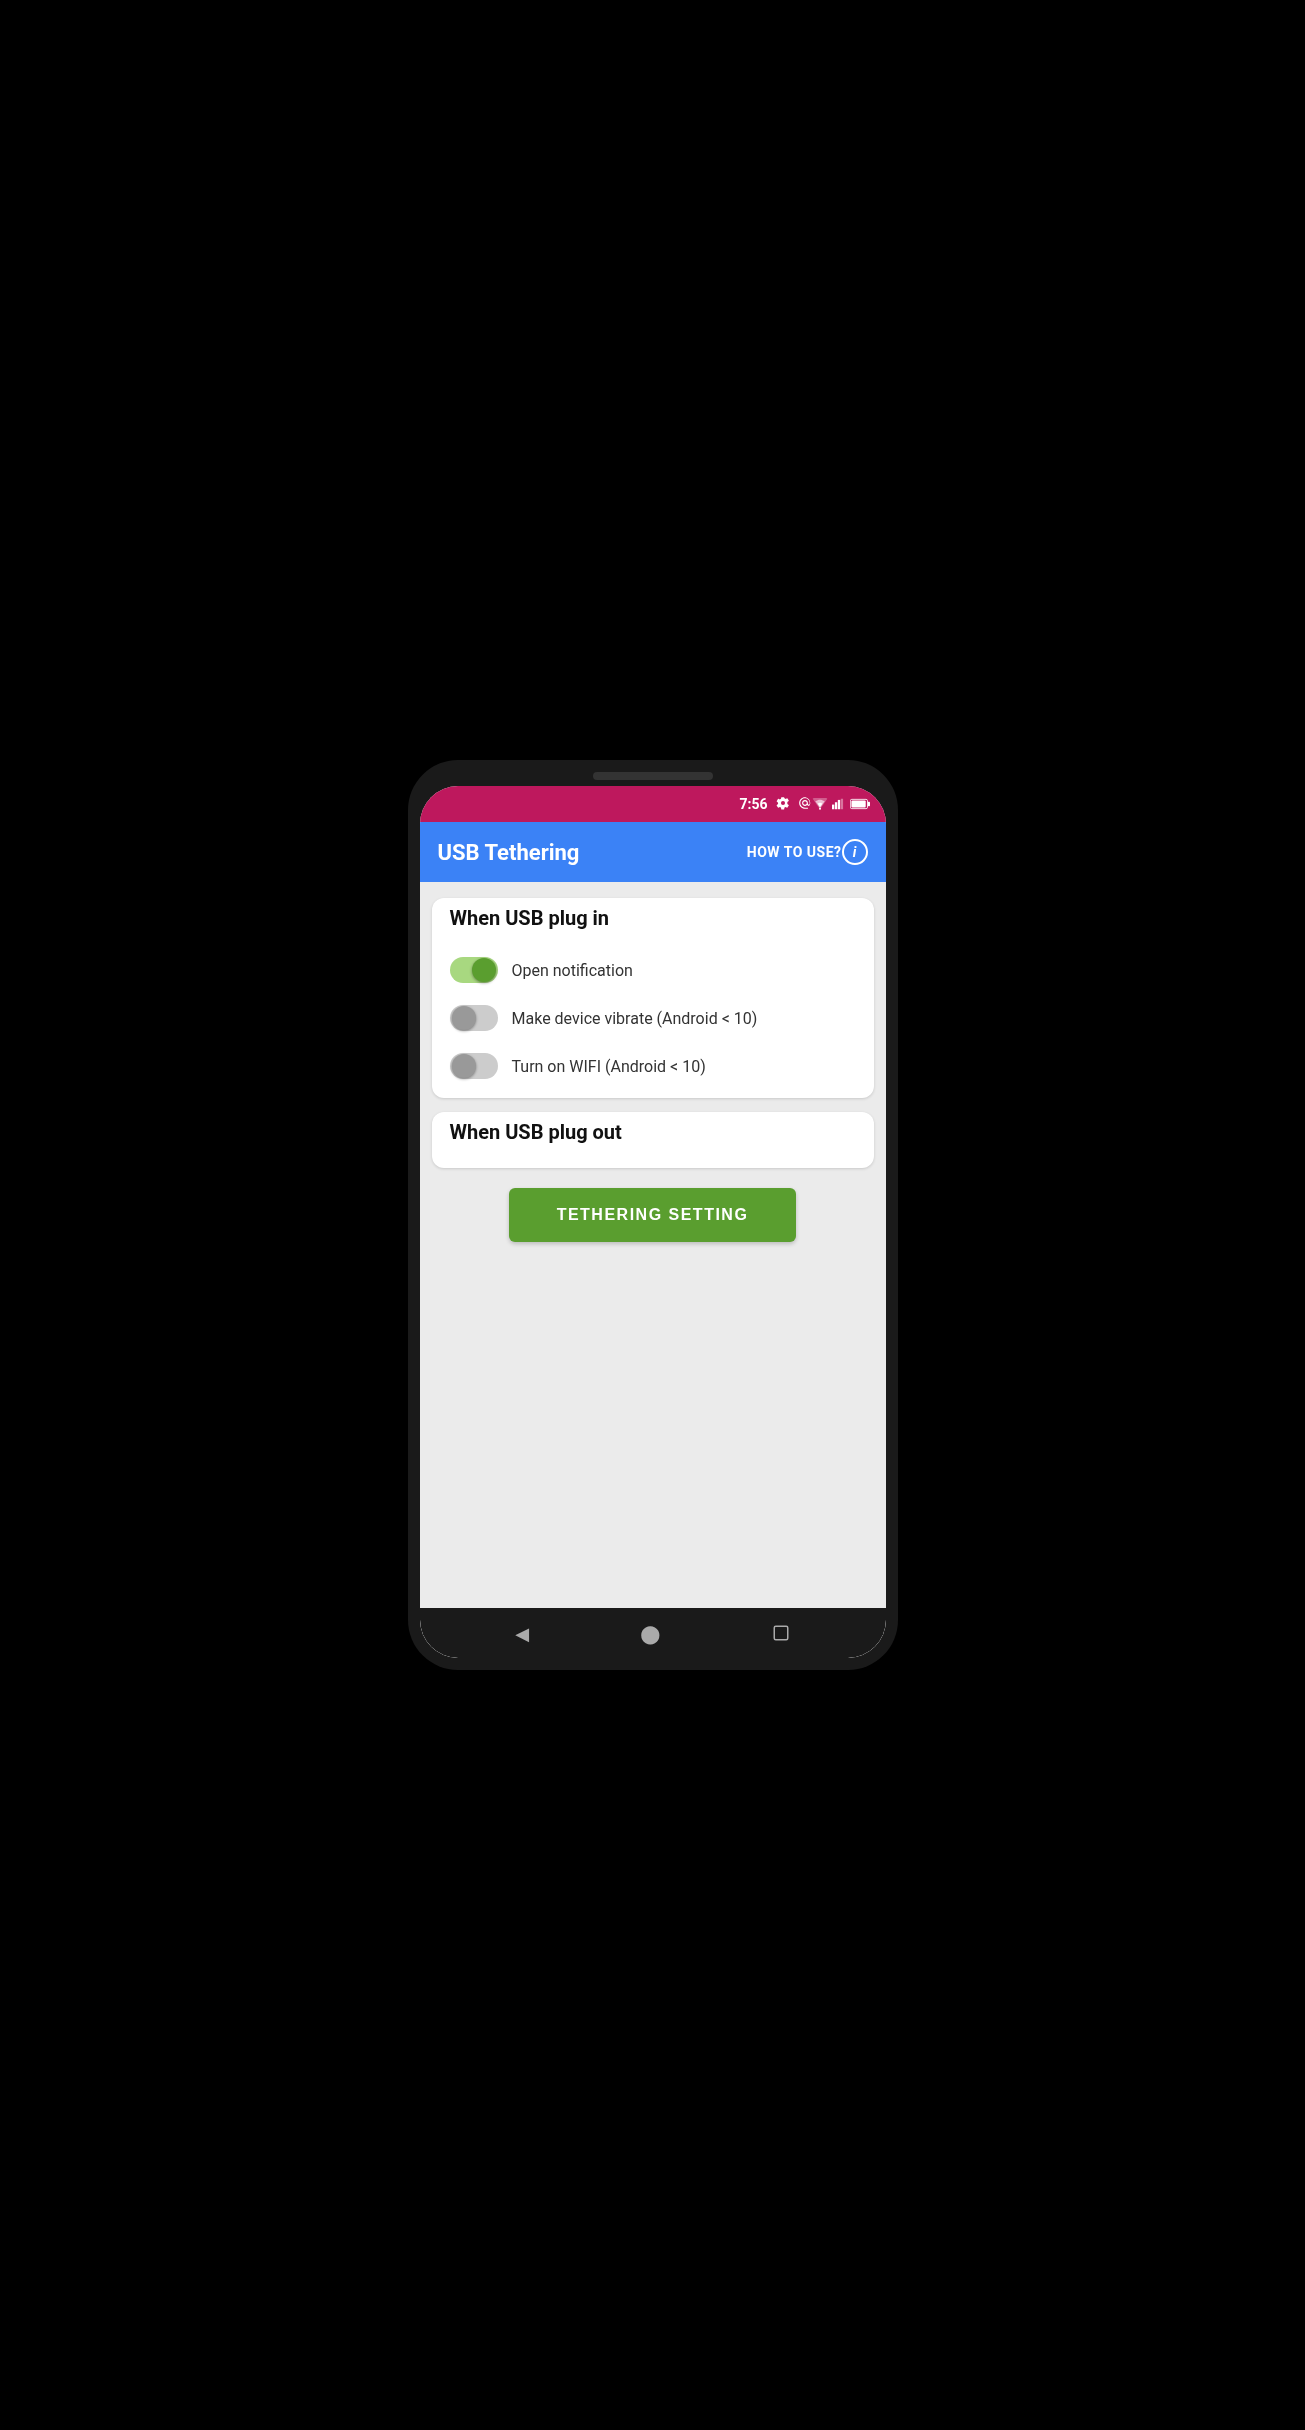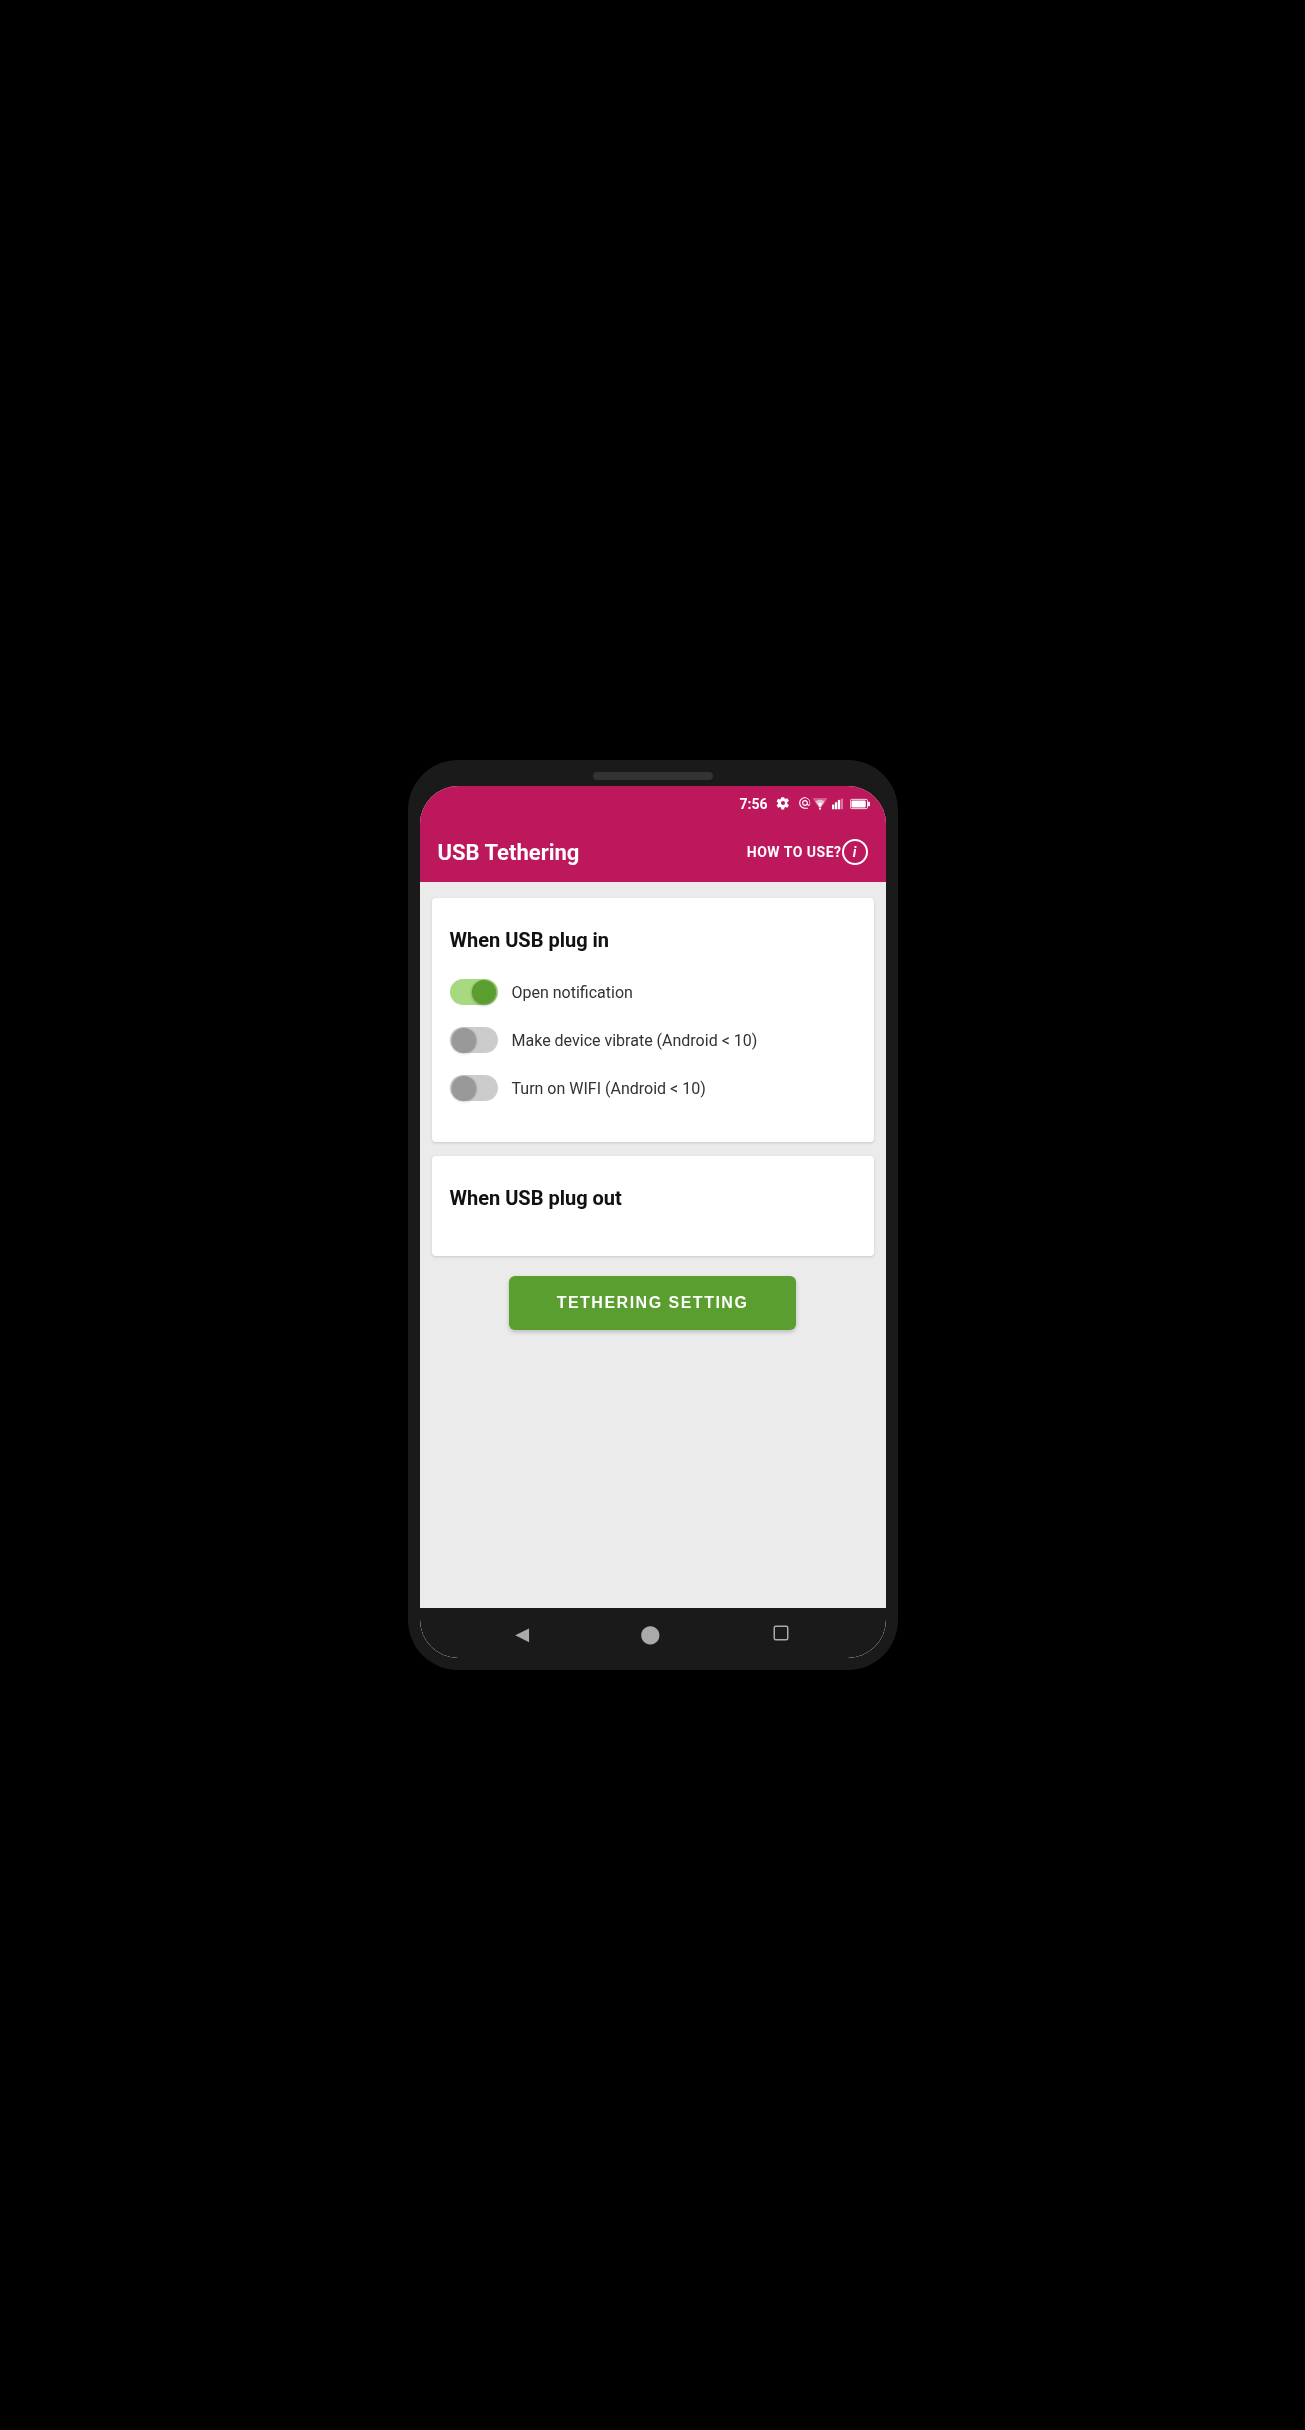--- a/index.html
+++ b/index.html
@@ -75,21 +75,21 @@
     }
 
     .status-bar-right {
       display: flex;
       align-items: center;
       gap: 4px;
     }
 
     
     .app-header {
-      background: #be185d;
+      background: #3b82f6;
       display: flex;
       justify-content: space-between;
       align-items: center;
       padding: 14px 18px;
       height: 60px;
     }
 
     .app-title {
       color: white;
       font-size: 22px;
@@ -130,22 +130,22 @@
       padding: 16px 12px;
       overflow-y: auto;
       display: flex;
       flex-direction: column;
       gap: 14px;
     }
 
     
     .card {
       background: white;
-      border-radius: 4px;
-      padding: 30px 18px;
+      border-radius: 12px;
+      padding: 8px 18px;
       box-shadow: 0 1px 3px rgba(0,0,0,0.15);
     }
 
     .card-title {
       font-size: 20px;
       font-weight: bold;
       color: #111;
       margin-bottom: 16px;
     }
 

